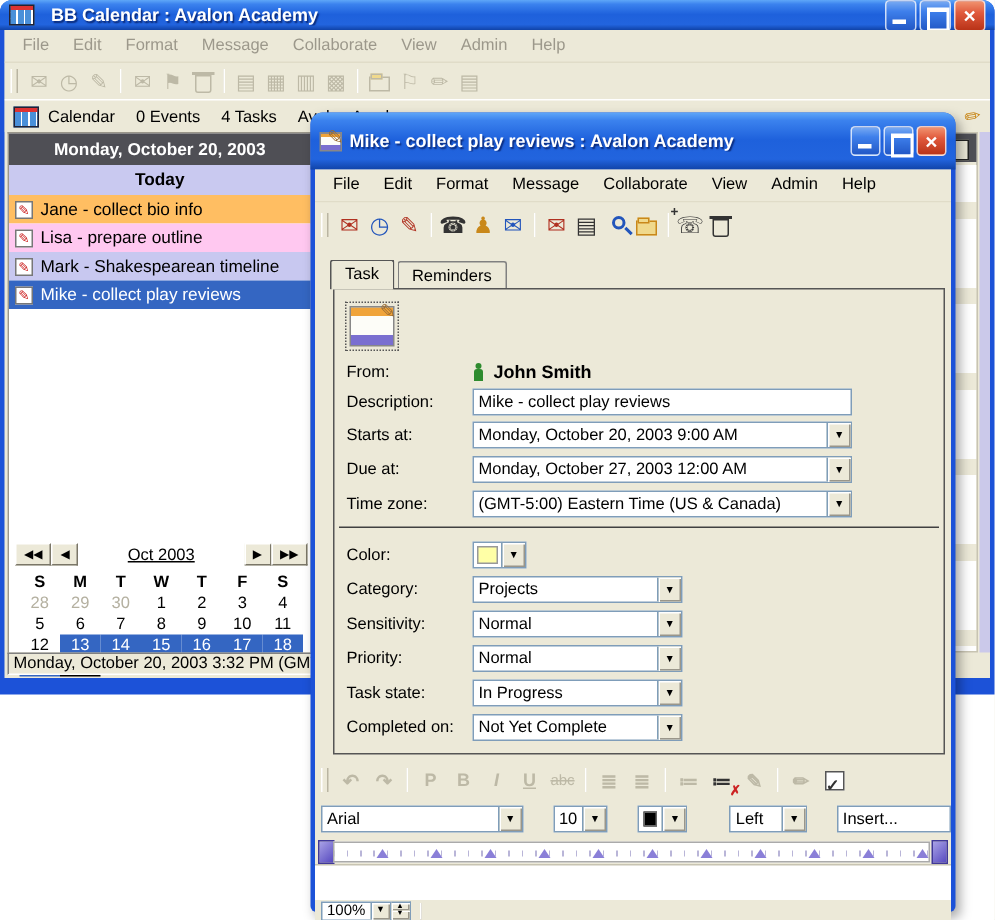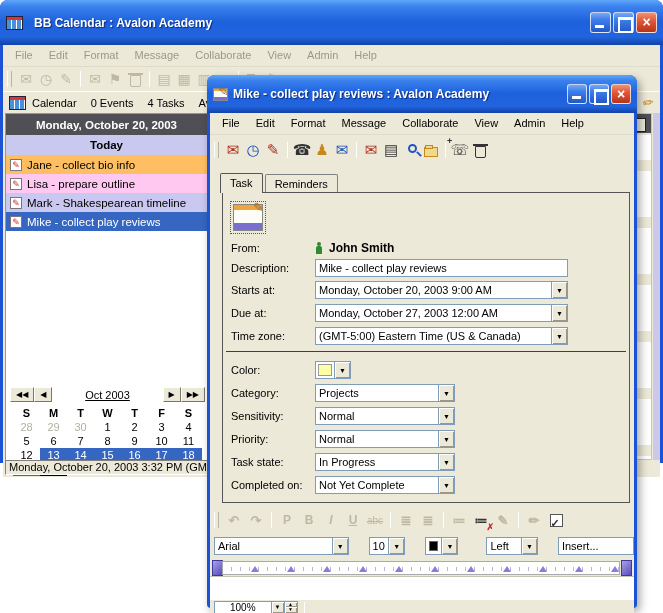--- a/index.html
+++ b/index.html
@@ -1,21 +1,21 @@
 <!DOCTYPE html>
 <html><head>
 <meta charset="utf-8">
 <style>
   * { margin:0; padding:0; box-sizing:border-box; }
   html,body { width:663px; height:613px; background:#fff; font-family:"Liberation Sans", sans-serif; overflow:hidden; }
 
   
   .main-window { position:absolute; left:0; top:0; width:663px; height:463px;
     background:#1C52D8; border-radius:8px 8px 0 0; }
-  .titlebar { height:45px; display:flex; align-items:center; padding:0 6px;
+  .titlebar { height:20px; display:flex; align-items:center; padding:0 6px;
     border-radius:8px 8px 0 0;
     background:linear-gradient(180deg,#5FA7F8 0%,#3B82EE 14%,#1E61DC 48%,#2264DE 82%,#1043A8 100%); }
   .titlebar .title { color:#fff; font-weight:bold; font-size:12px; margin-left:5px;
     text-shadow:1px 1px 1px #0a2a7a; white-space:nowrap; overflow:hidden; flex:1; }
   .winbtns { display:flex; gap:2px; }
   .wbtn { width:21px; height:21px; border-radius:3px; border:1px solid rgba(255,255,255,.75);
     background:linear-gradient(180deg,#77A9F2 0%,#3E7FEB 35%,#2258C6 100%);
     position:relative; cursor:pointer; }
   .wbtn.close { background:linear-gradient(180deg,#F0926F 0%,#E0593C 40%,#B93318 100%);
     color:#fff; font-size:14px; font-weight:bold; text-align:center; line-height:18px; }
@@ -157,21 +157,21 @@
     background:linear-gradient(135deg,#A9A2E6,#574AC0); }
   .rbr.left { left:0; } .rbr.right { right:0; }
   .rtri { position:absolute; bottom:2px; width:0; height:0; border:4px solid transparent;
     border-bottom:6px solid #8A7FD8; }
 
   
   .msgbody { position:absolute; left:0; top:463px; right:0; height:24px; background:#fff; border-top:1px solid #c8c4b2; }
   .zoomrow { position:absolute; left:0; top:487px; right:0; height:14px; background:#ECE9D8;
     display:flex; align-items:center; padding-left:4px; }
   .zoombox { display:flex; border:1px solid #7F9DB9; background:#fff; height:13px; align-items:stretch; }
-  .zoombox .zval { font-size:10px; padding:0 15px; line-height:11px; }
+  .zoombox .zval { font-size:10px; padding:0 3px; line-height:11px; }
   .zbtn { width:13px; background:#ECE9D8; border-left:1px solid #7F9DB9; font-size:6px; text-align:center;
     line-height:11px; cursor:pointer; box-shadow:inset 1px 1px 0 #fff, inset -1px -1px 0 #9a968a; }
   .spinner { width:13px; display:flex; flex-direction:column; border:1px solid #7F9DB9; border-left:none; height:13px; }
   .spinner span { flex:1; font-size:5px; text-align:center; line-height:5px; background:#ECE9D8; cursor:pointer;
     box-shadow:inset 1px 1px 0 #fff, inset -1px -1px 0 #9a968a; }
   .zoomsep { width:1px; height:11px; background:#9a968a; border-right:1px solid #fff; margin-left:6px; }
 
   
   .i-trash { width:11px; height:12px; border:1px solid currentColor; border-radius:0 0 2px 2px; position:relative; margin-top:3px; }
   .i-trash::before { content:""; position:absolute; left:-3px; top:-3px; width:15px; height:2px; background:currentColor; }

